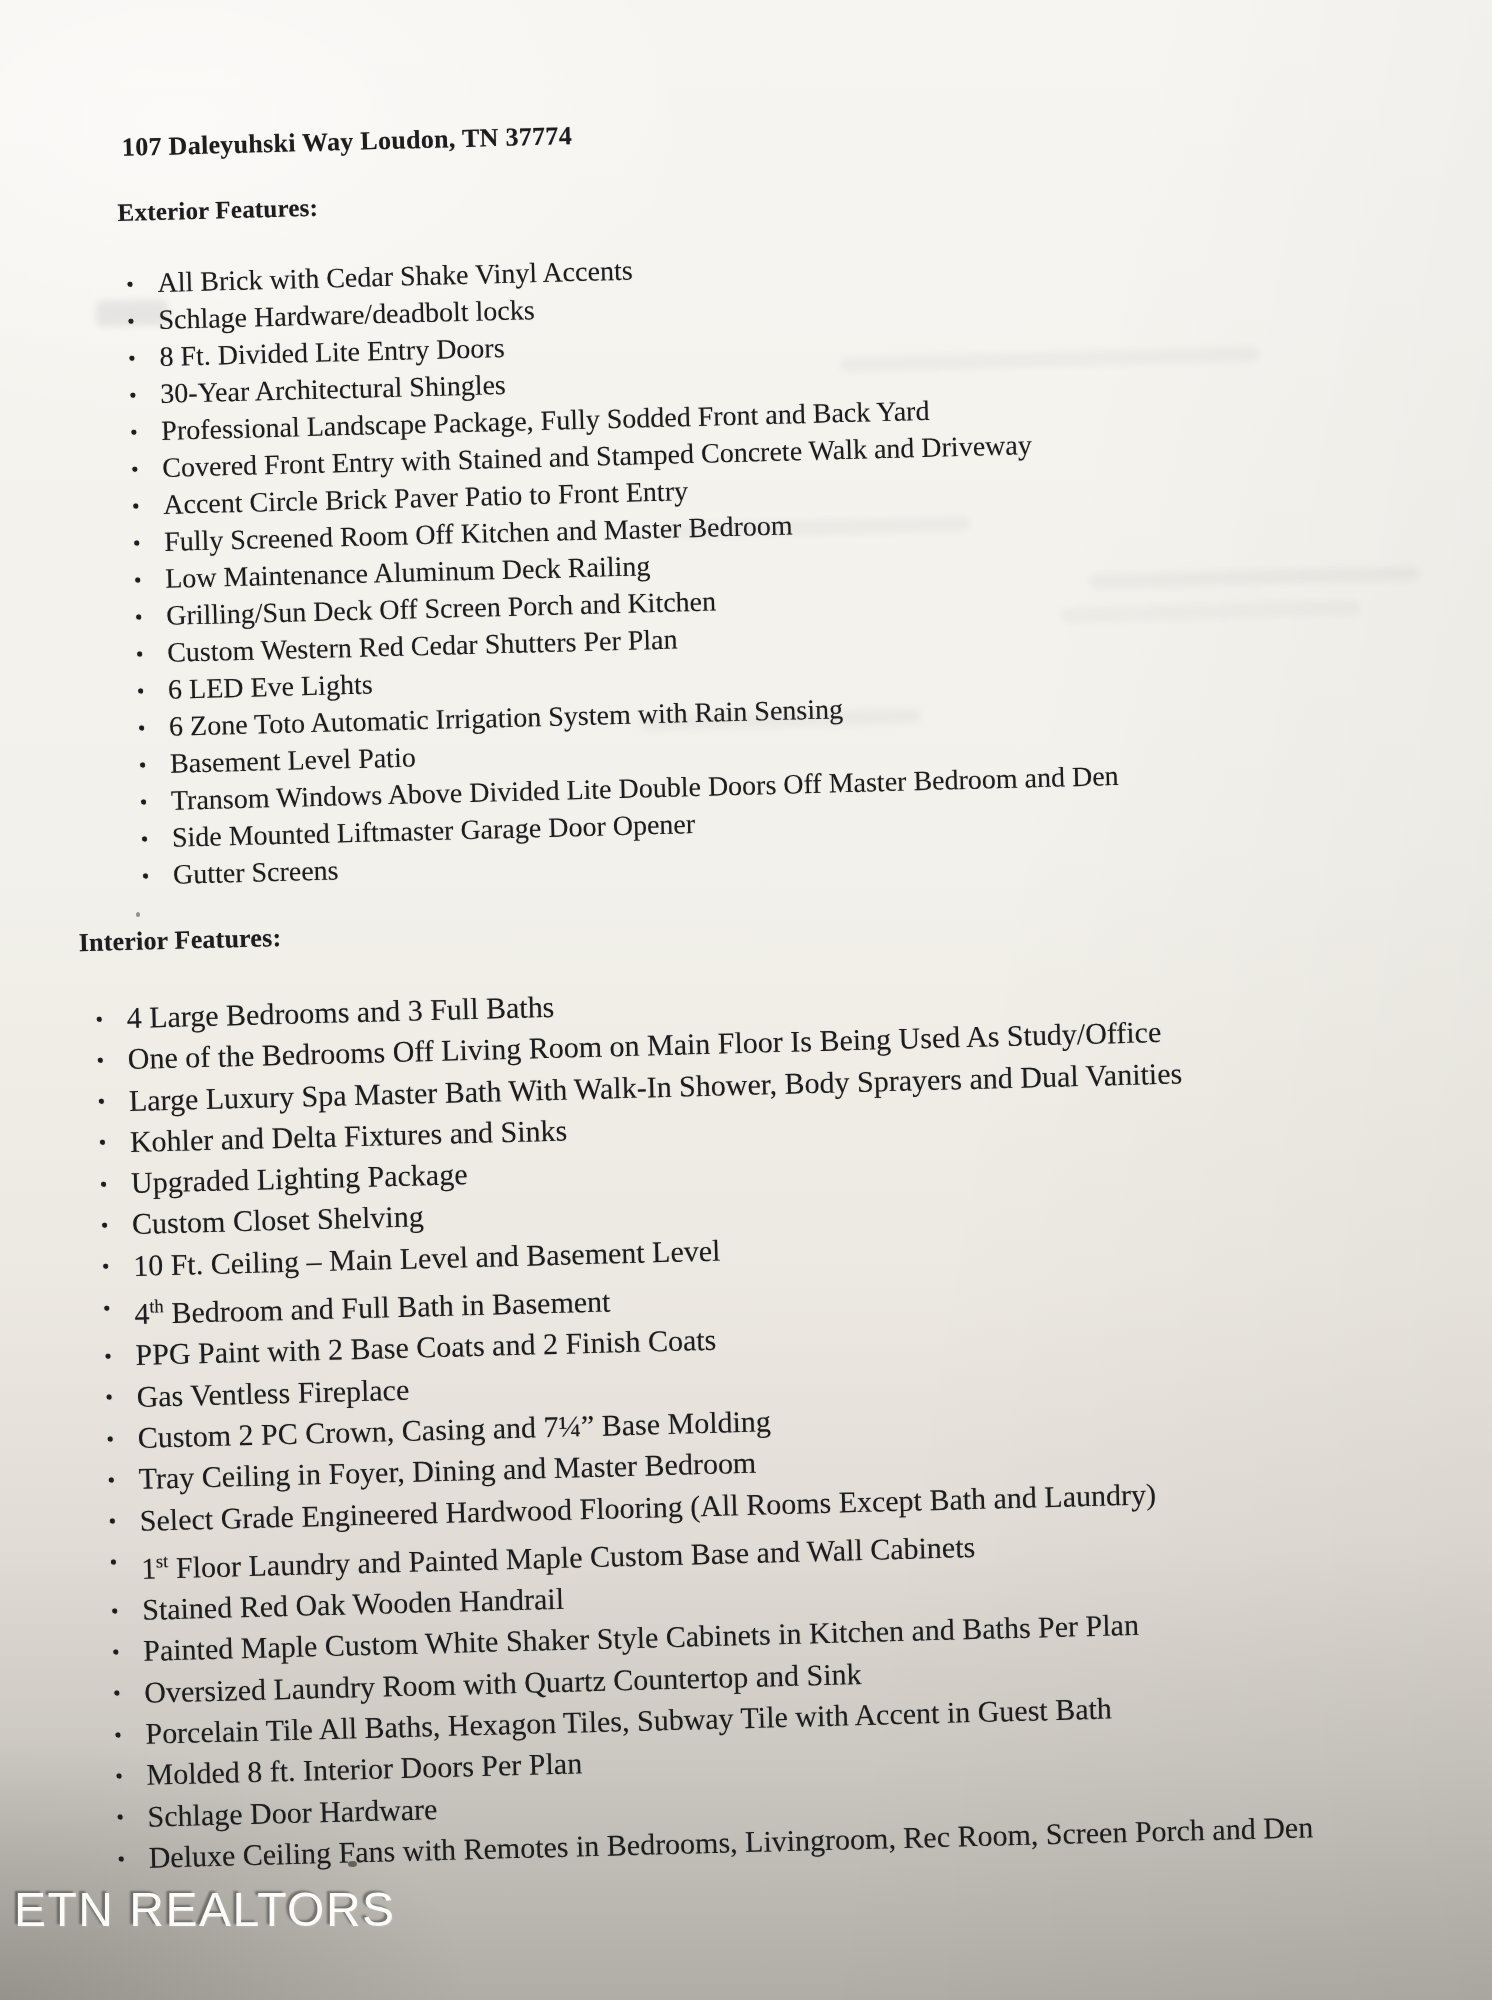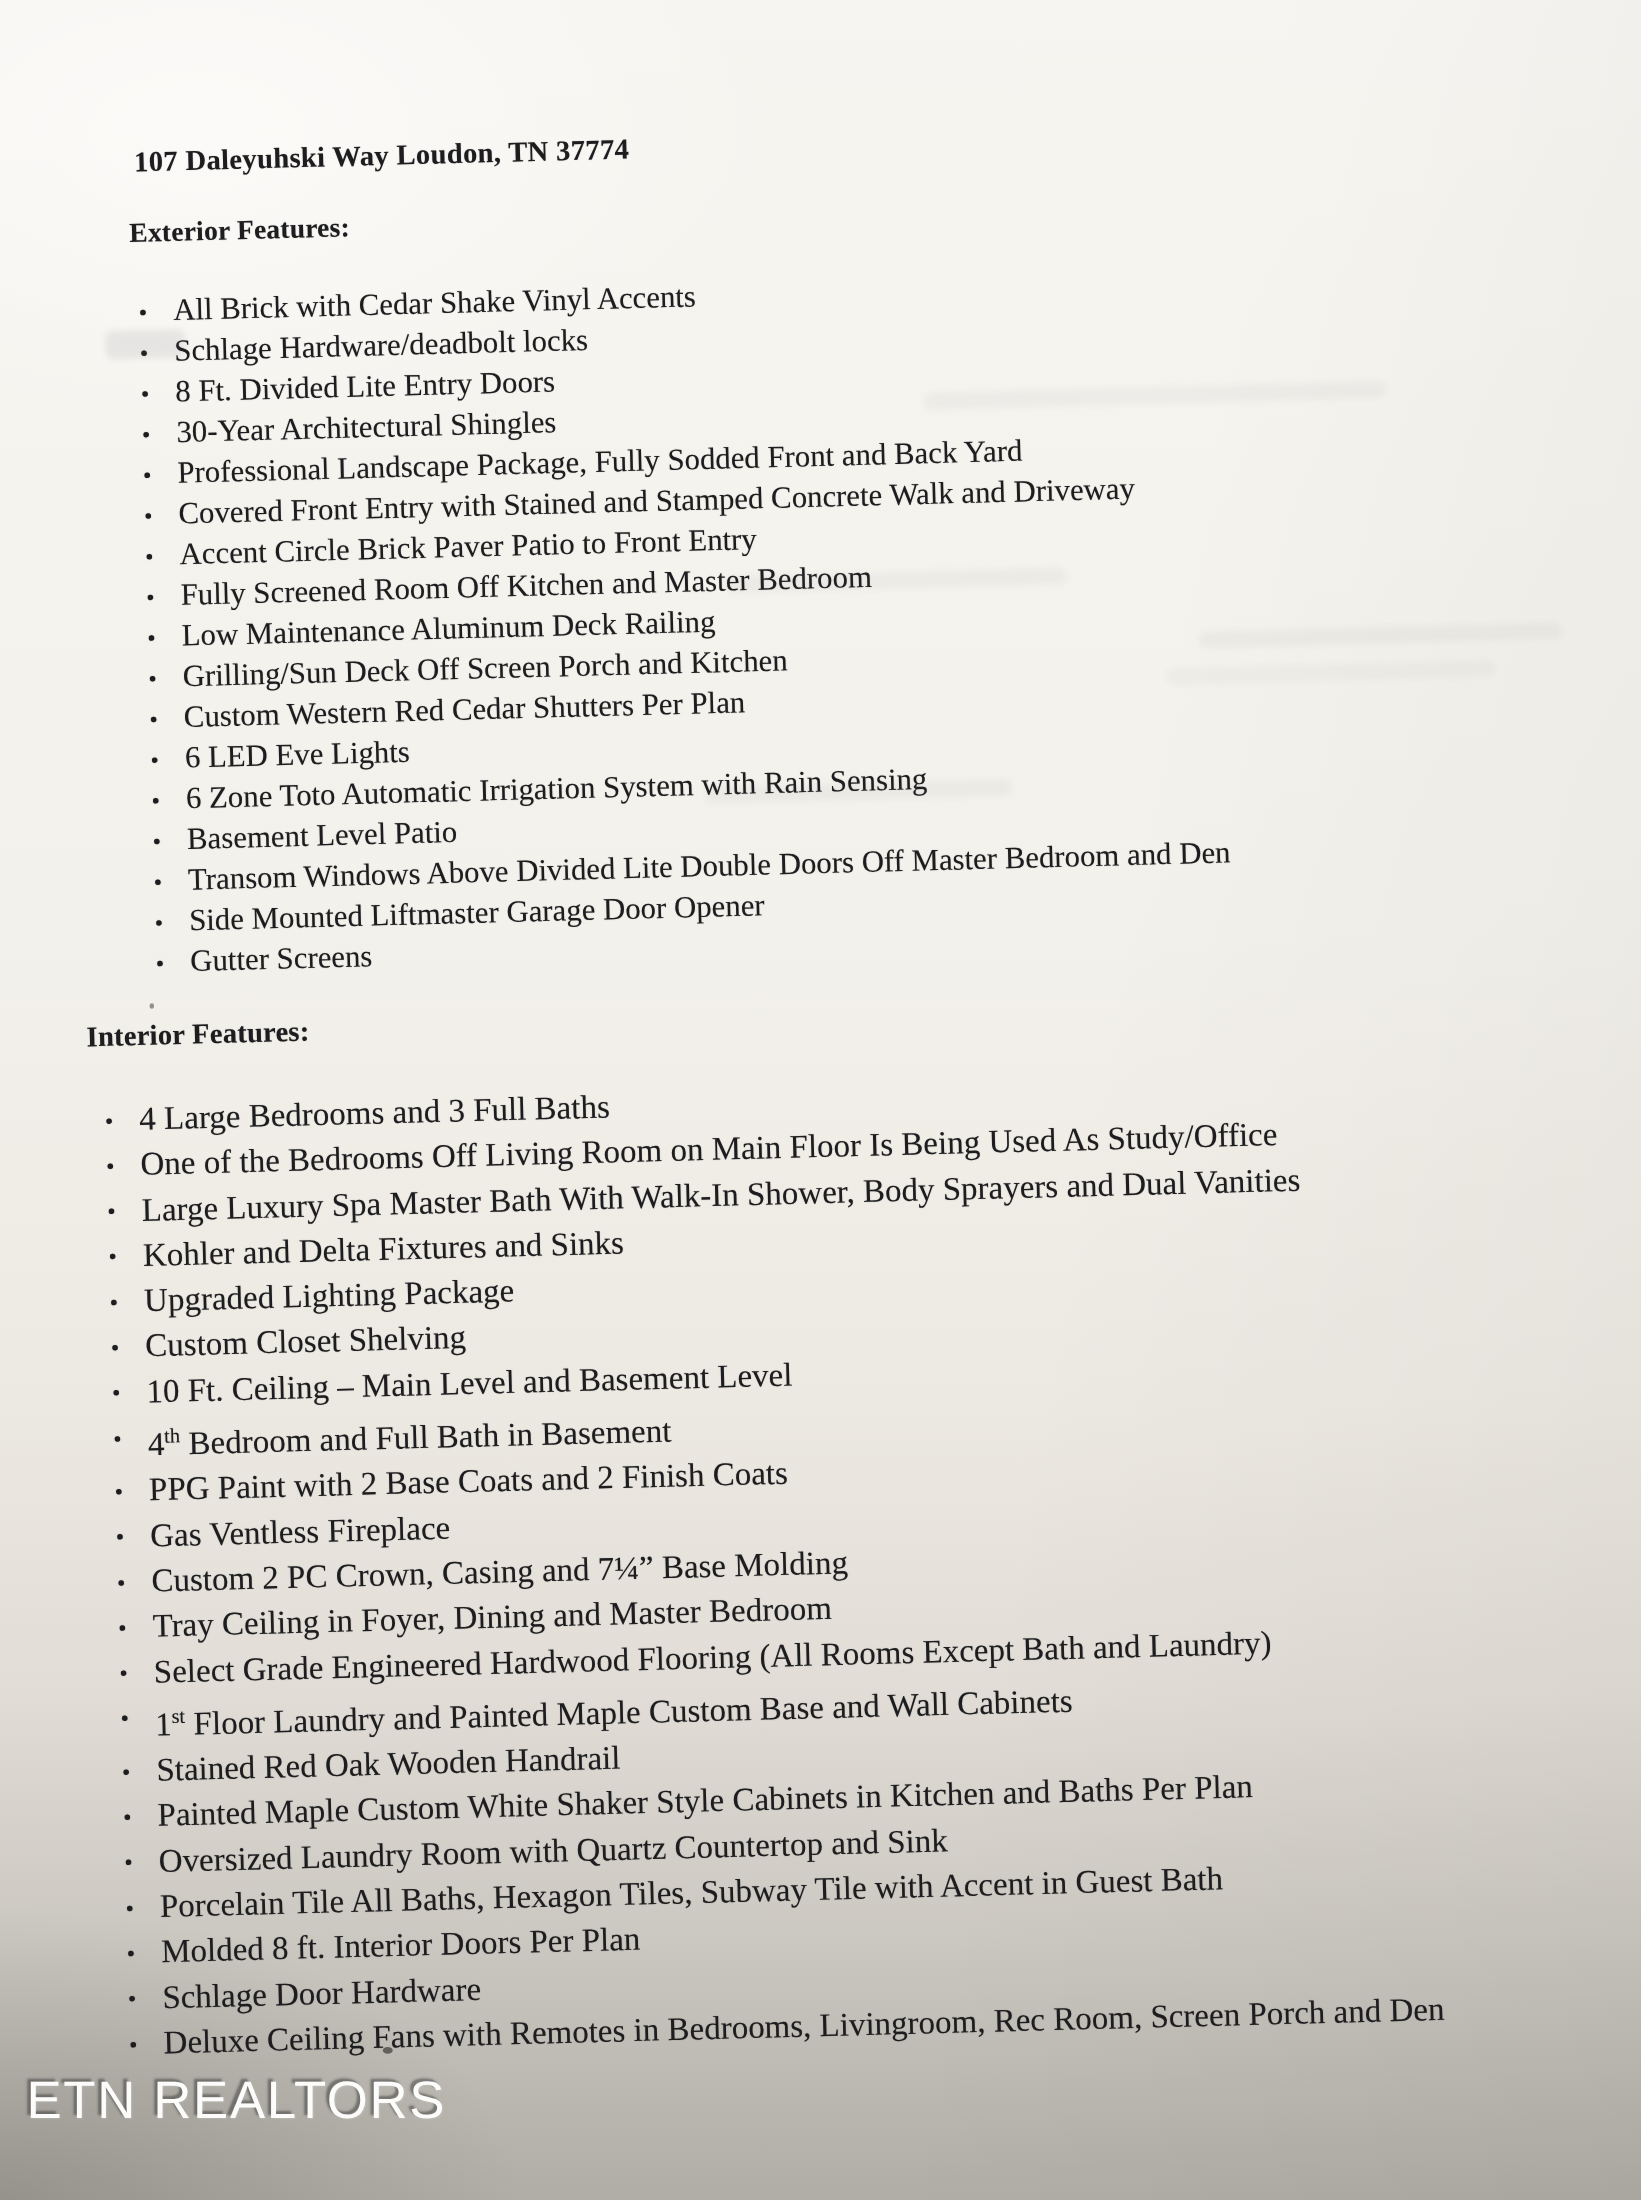--- a/index.html
+++ b/index.html
@@ -72,21 +72,21 @@
   .ghost.g3 { left: 660px; top: 520px; width: 310px; }
   .ghost.g4 { left: 1090px;top: 570px; width: 330px; }
   .ghost.g5 { left: 640px; top: 712px; width: 280px; }
   .ghost.g6 { left: 1060px;top: 604px; width: 300px; opacity: .04; }
 
   .speck { position: absolute; border-radius: 50%; background: #44423f; }
   .speck.s1 { left: 136px; top: 912px;  width: 4px; height: 5px; opacity: .55; }
   .speck.s2 { left: 348px; top: 1861px; width: 9px; height: 6px; opacity: .75; }
 
   .watermark {
-    position: absolute; left: 24px; top: 1882px;
+    position: absolute; left: 14px; top: 1882px;
     font-family: "Liberation Sans", sans-serif;
     font-size: 48px; letter-spacing: 1.5px;
     color: #fcfcfb;
     text-shadow: -3px -2px 2px rgba(35,35,35,.45), 1px 1px 2px rgba(255,255,255,.15);
     white-space: nowrap;
   }
 </style>
 </head>
 <body>
 

